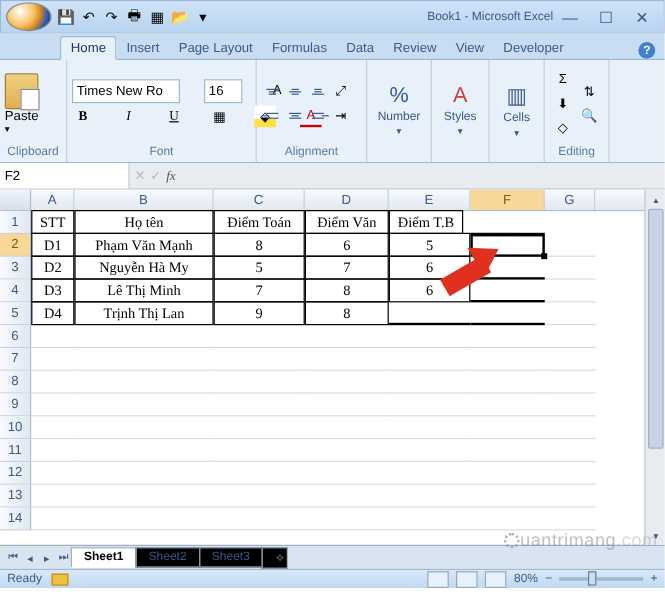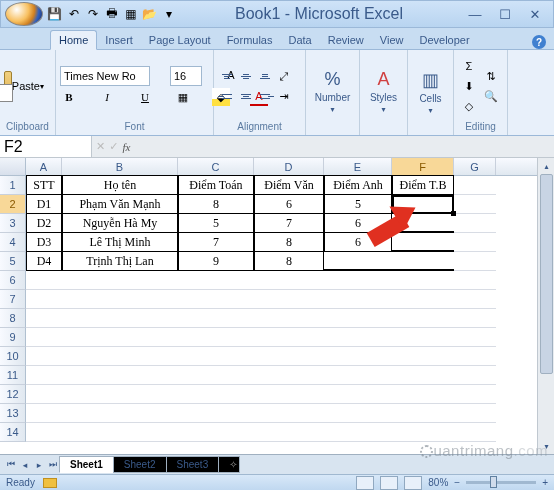--- a/index.html
+++ b/index.html
@@ -3,37 +3,37 @@
 <meta charset="utf-8">
 <style>
 * { box-sizing: border-box; margin: 0; padding: 0; }
 body { font-family: "Segoe UI", Tahoma, sans-serif; font-size: 11px; background: #fff; width: 554px; height: 501px; overflow: hidden; position: relative; }
 
 
 .titlebar { height: 28px; background: linear-gradient(#cfe3f8, #b8d4f0); border: 1px solid #9bb8d8; display: flex; align-items: center; padding: 0 4px; }
 .office-btn { width: 38px; height: 24px; background: radial-gradient(circle at 30% 30%, #fff 0%, #f8c060 40%, #d08020 60%, #3060c0 75%, #203060 95%); border-radius: 50%; border: 1px solid #888; margin-right: 4px; }
 .qat { display: flex; gap: 3px; align-items: center; }
 .qat-icon { width: 16px; height: 16px; display: flex; align-items: center; justify-content: center; font-size: 12px; }
-.title-text { flex: 1; text-align: center; color: #3a5a8a; font-size: 16px; }
+.title-text { flex: 1; text-align: right; color: #3a5a8a; font-size: 10px; }
 .winbtns { display: flex; gap: 2px; }
 .winbtn { width: 28px; height: 18px; display: flex; align-items: center; justify-content: center; color: #3a5a8a; font-size: 13px; }
 
 
 .ribbon-tabs { height: 22px; background: #c8ddf2; display: flex; align-items: flex-end; padding-left: 50px; border-bottom: 1px solid #9bb8d8; }
 .rtab { padding: 3px 8px; color: #3a5a8a; font-size: 11px; cursor: pointer; }
 .rtab.active { background: #e8f0fa; border: 1px solid #9bb8d8; border-bottom: 1px solid #e8f0fa; border-radius: 3px 3px 0 0; color: #1a3a6a; margin-bottom: -1px; }
 .help-icon { margin-left: auto; margin-right: 8px; width: 14px; height: 14px; background: #4080d0; color: #fff; border-radius: 50%; display: flex; align-items: center; justify-content: center; font-size: 10px; font-weight: bold; }
 
 
 .ribbon { height: 86px; background: #e8f0fa; border-bottom: 1px solid #9bb8d8; display: flex; }
 .rgroup { border-right: 1px solid #c0d0e0; padding: 2px 4px; display: flex; flex-direction: column; justify-content: space-between; }
 .rgroup-label { text-align: center; color: #5a7aa0; font-size: 10px; padding: 1px 0; }
 .rgroup-body { flex: 1; display: flex; align-items: center; }
 
-.paste-big { display: flex; flex-direction: row; align-items: center; width: 40px; }
+.paste-big { display: flex; flex-direction: column; width: 40px; }
 .paste-icon { width: 28px; height: 30px; background: linear-gradient(#f0d080, #e0b050); border: 1px solid #a08030; border-radius: 2px; position: relative; }
 .paste-icon::after { content: ""; position: absolute; right: -2px; bottom: -2px; width: 14px; height: 16px; background: #fff; border: 1px solid #888; }
 
 .font-ctrls { display: flex; flex-direction: column; gap: 2px; }
 .font-row { display: flex; gap: 20px; }
 .font-name { width: 90px; height: 20px; border: 1px solid #a0b8d0; background: #fff; font-size: 11px; padding: 1px 3px; }
 .font-size { width: 32px; height: 20px; border: 1px solid #a0b8d0; background: #fff; font-size: 11px; padding: 1px 3px; }
 .mini-btn { width: 18px; height: 18px; display: flex; align-items: center; justify-content: center; font-size: 11px; }
 .bold { font-weight: bold; font-family: "Times New Roman"; }
 .italic { font-style: italic; font-family: "Times New Roman"; }
@@ -47,21 +47,21 @@
 
 .big-btn { display: flex; flex-direction: column; align-items: center; justify-content: center; width: 46px; gap: 2px; color: #3a5a8a; }
 .big-btn .glyph { font-size: 18px; }
 .big-btn .lbl { font-size: 10px; }
 
 .edit-ctrls { display: flex; flex-direction: column; gap: 2px; padding: 2px; }
 .edit-row { width: 18px; height: 18px; display: flex; align-items: center; justify-content: center; }
 
 
 .namebox-row { height: 22px; display: flex; border-bottom: 1px solid #c0c8d0; background: #e8ecf0; }
-.namebox { width: 92px; border-right: 1px solid #c0c8d0; background: #fff; display: flex; align-items: center; padding: 0 4px; font-size: 16px; }
+.namebox { width: 108px; border-right: 1px solid #c0c8d0; background: #fff; display: flex; align-items: center; padding: 0 4px; font-size: 11px; }
 .fx-btns { display: flex; align-items: center; padding: 0 4px; gap: 4px; color: #666; }
 .fx-label { font-style: italic; font-family: serif; color: #555; }
 .formula-input { flex: 1; background: #fff; display: flex; align-items: center; padding: 0 4px; font-size: 11px; }
 
 
 .grid-wrap { position: relative; height: 296px; overflow: hidden; }
 .colheads { display: flex; height: 18px; background: linear-gradient(#f8faff, #e0e8f0); border-bottom: 1px solid #b0c0d0; }
 .corner { width: 26px; border-right: 1px solid #b0c0d0; background: linear-gradient(#f0f4fa, #d8e0ec); }
 .colhead { border-right: 1px solid #c8d0dc; text-align: center; font-size: 11px; color: #3a5a8a; line-height: 18px; }
 .colhead.sel { background: #f8d898; color: #8a5a00; }
@@ -310,21 +310,20 @@
         <div class="rowhead">13</div>
         <div class="rowhead">14</div>
       </div>
     <div class="cells" id="cells">
 
       <div class="row">
         <div class="cell cA bdr ctr">STT</div>
         <div class="cell cB bdr ctr">Họ tên</div>
         <div class="cell cC bdr ctr">Điểm Toán</div>
         <div class="cell cD bdr ctr">Điểm Văn</div>
-        <div class="cell cE bdr ctr">Điểm Anh</div>
         <div class="cell cF bdr ctr">Điểm T.B</div>
         <div class="cell cG"></div>
       </div>
 
       <div id="datarows">
           <div class="row">
             <div class="cell cA bdr ctr">D1</div>
             <div class="cell cB bdr ctr">Phạm Văn Mạnh</div>
             <div class="cell cC bdr ctr">8</div>
             <div class="cell cD bdr ctr">6</div>

